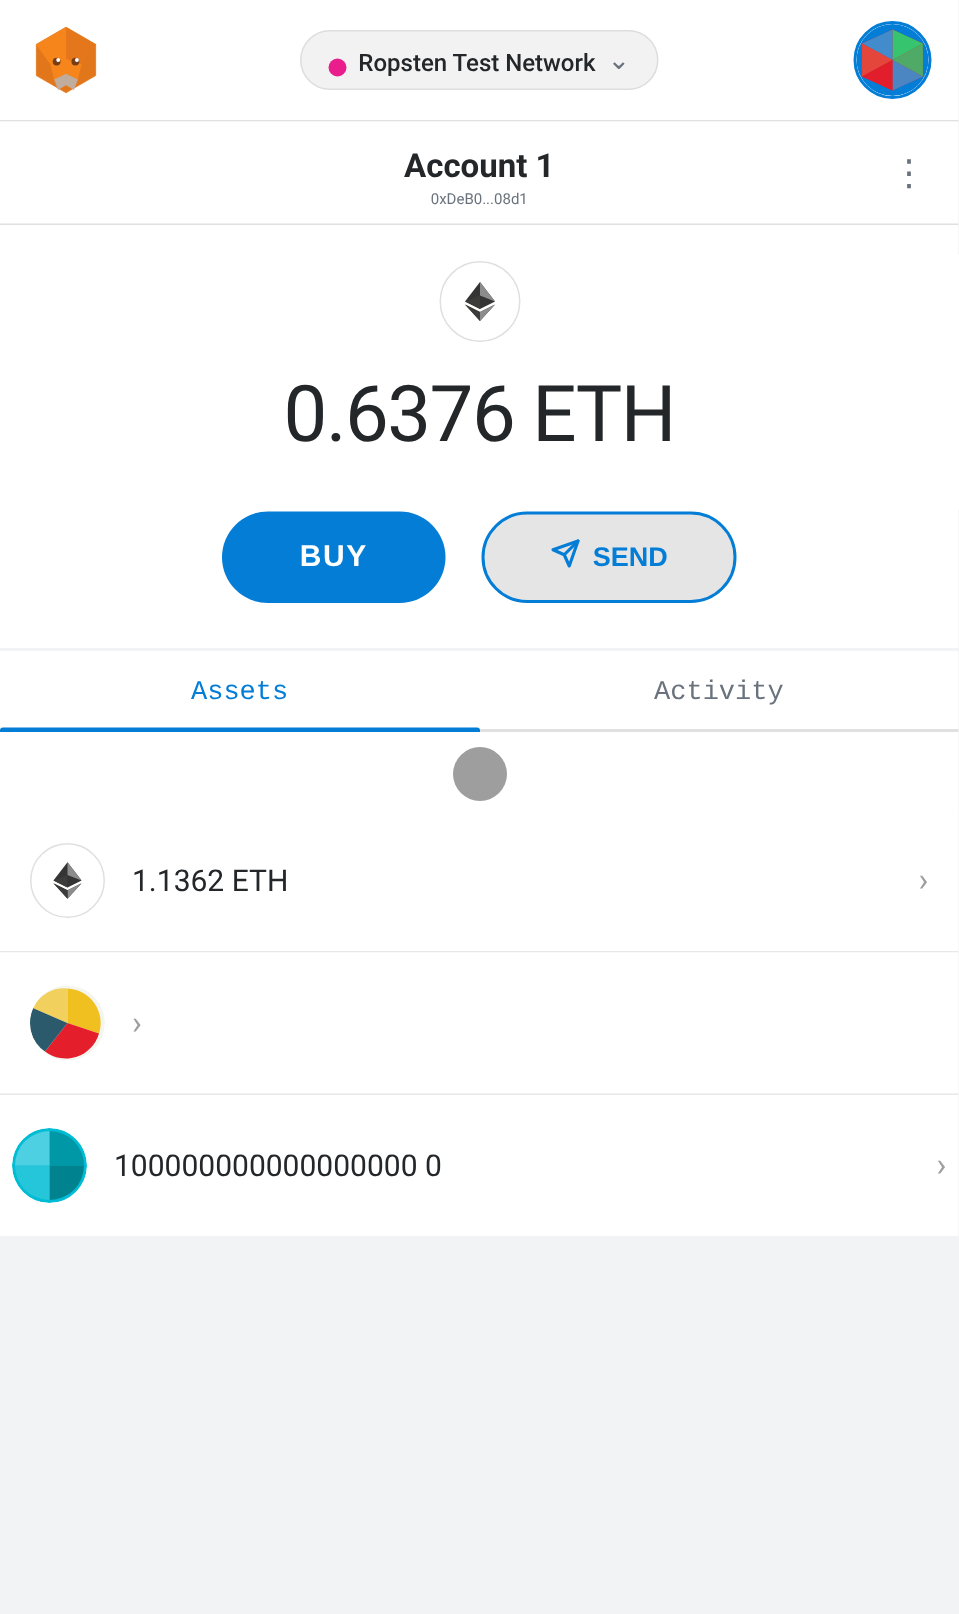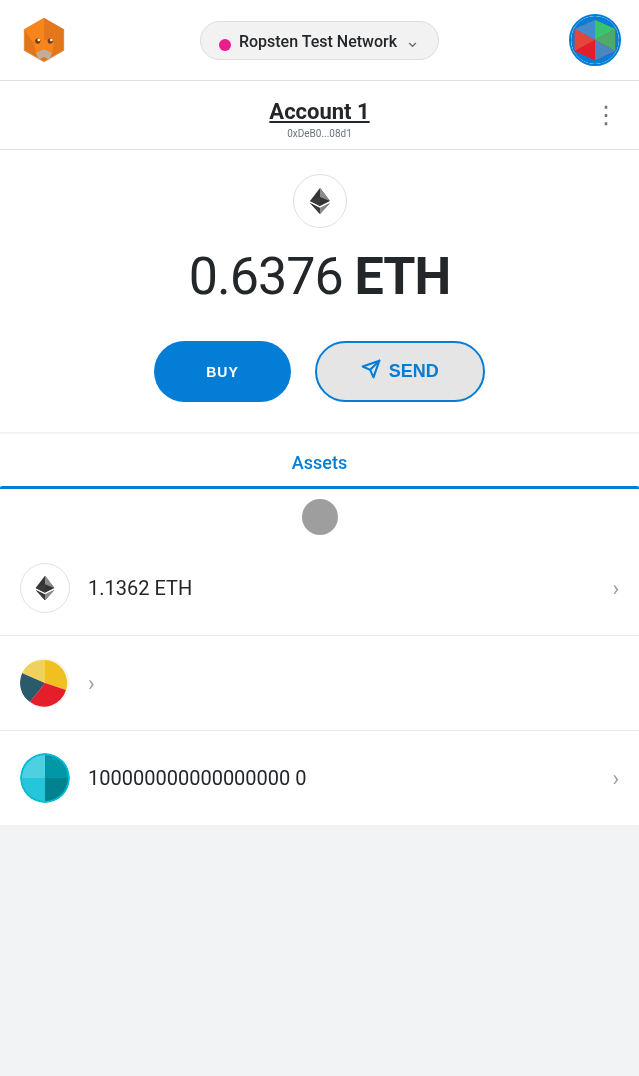--- a/index.html
+++ b/index.html
@@ -67,21 +67,20 @@
       background: #fff;
       text-align: center;
       padding: 18px 20px 10px 20px;
       border-bottom: 1px solid #e0e0e0;
       position: relative;
     }
     .account-name {
       font-size: 22px;
       font-weight: 700;
       color: #24272a;
-      text-decoration: underline;
     }
     .account-address {
       font-size: 10px;
       color: #6a737d;
       margin-top: 4px;
     }
     .three-dots {
       position: absolute;
       right: 20px;
       top: 20px;
@@ -111,34 +110,34 @@
       margin-bottom: 18px;
     }
     .balance-amount {
       font-size: 52px;
       font-weight: 400;
       color: #24272a;
       letter-spacing: -1px;
       margin-bottom: 30px;
     }
     .balance-unit {
-      font-weight: 700;
+      font-weight: 400;
     }
     .action-buttons {
       display: flex;
       gap: 24px;
       margin-top: 4px;
     }
     .btn-buy {
       background: #037dd6;
       color: #fff;
       border: none;
       border-radius: 40px;
       padding: 16px 52px;
-      font-size: 14px;
+      font-size: 20px;
       font-weight: 700;
       cursor: pointer;
       letter-spacing: 1px;
     }
     .btn-send {
       background: #e5e5e5;
       color: #037dd6;
       border: 2px solid #037dd6;
       border-radius: 40px;
       padding: 16px 44px;
@@ -149,20 +148,21 @@
       align-items: center;
       gap: 8px;
     }
 
     
     .tabs-section {
       background: #fff;
       display: flex;
       border-bottom: 2px solid #e0e0e0;
       margin-top: 2px;
+      font-family: Liberation Mono, monospace;
     }
     .tab {
       flex: 1;
       text-align: center;
       padding: 18px 0 14px 0;
       font-size: 18px;
       font-weight: 500;
       color: #6a737d;
       cursor: pointer;
       position: relative;
@@ -230,21 +230,21 @@
     }
     .eth-token-icon {
       background: #fff;
       border: 1.5px solid #e0e0e0;
     }
 
     
     .asset-item-partial {
       display: flex;
       align-items: center;
-      padding: 22px 20px;
+      padding: 22px 8px;
       background: #fff;
       cursor: pointer;
     }
   </style>
 </head>
 <body>
 
 <div class="header">
 
   <svg class="metamask-logo" viewBox="0 0 100 100" xmlns="http://www.w3.org/2000/svg">
@@ -318,20 +318,23 @@
         </svg>
       </span>
       <span>SEND</span>
     </button>
   </div>
 </div>
 
 <div class="tabs-section">
   <div class="tab active">
     <span>Assets</span>
+  </div>
+  <div class="tab">
+    <span>Activity</span>
   </div>
 </div>
 
 <div class="scroll-indicator">
   <div class="scroll-dot"></div>
 </div>
 
 <div class="asset-list">
 
   <div class="asset-item">

